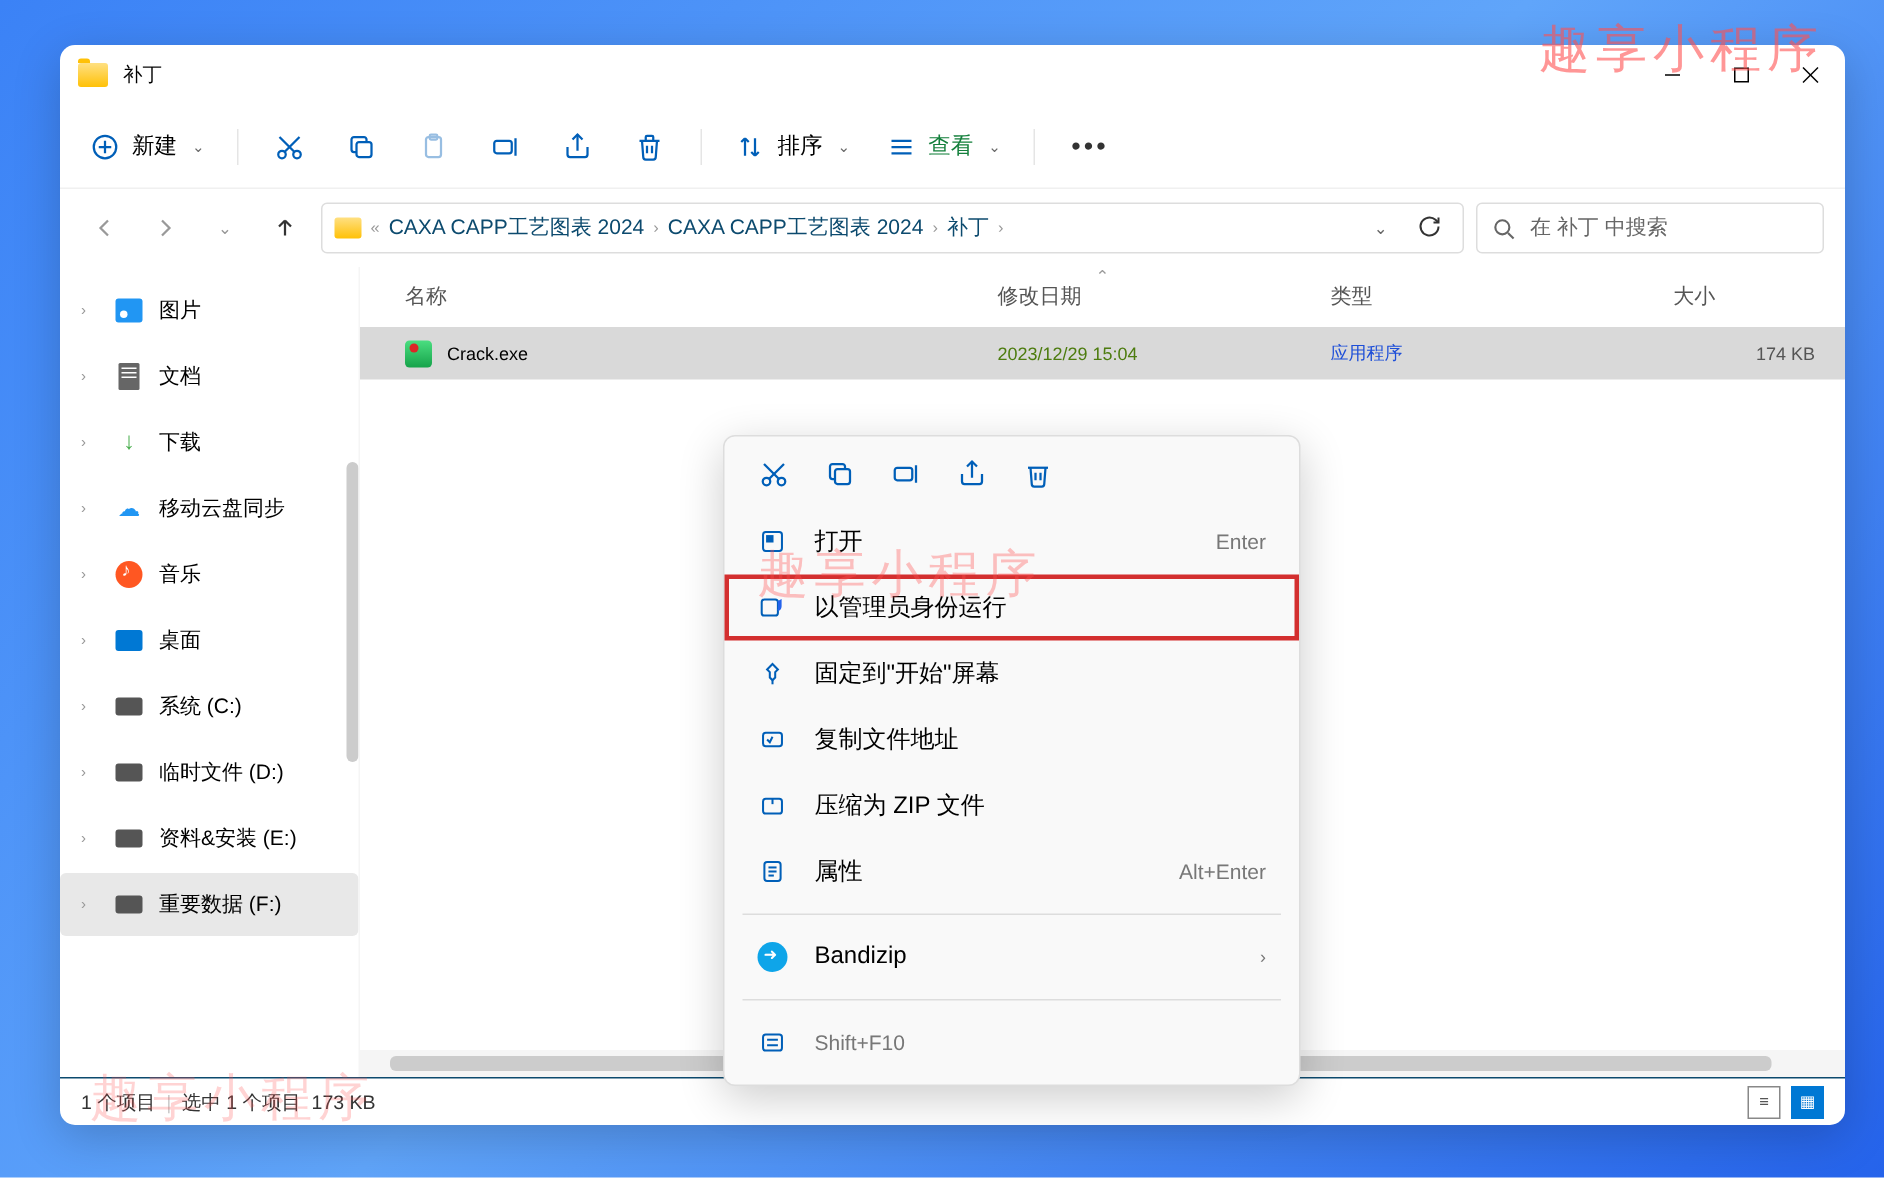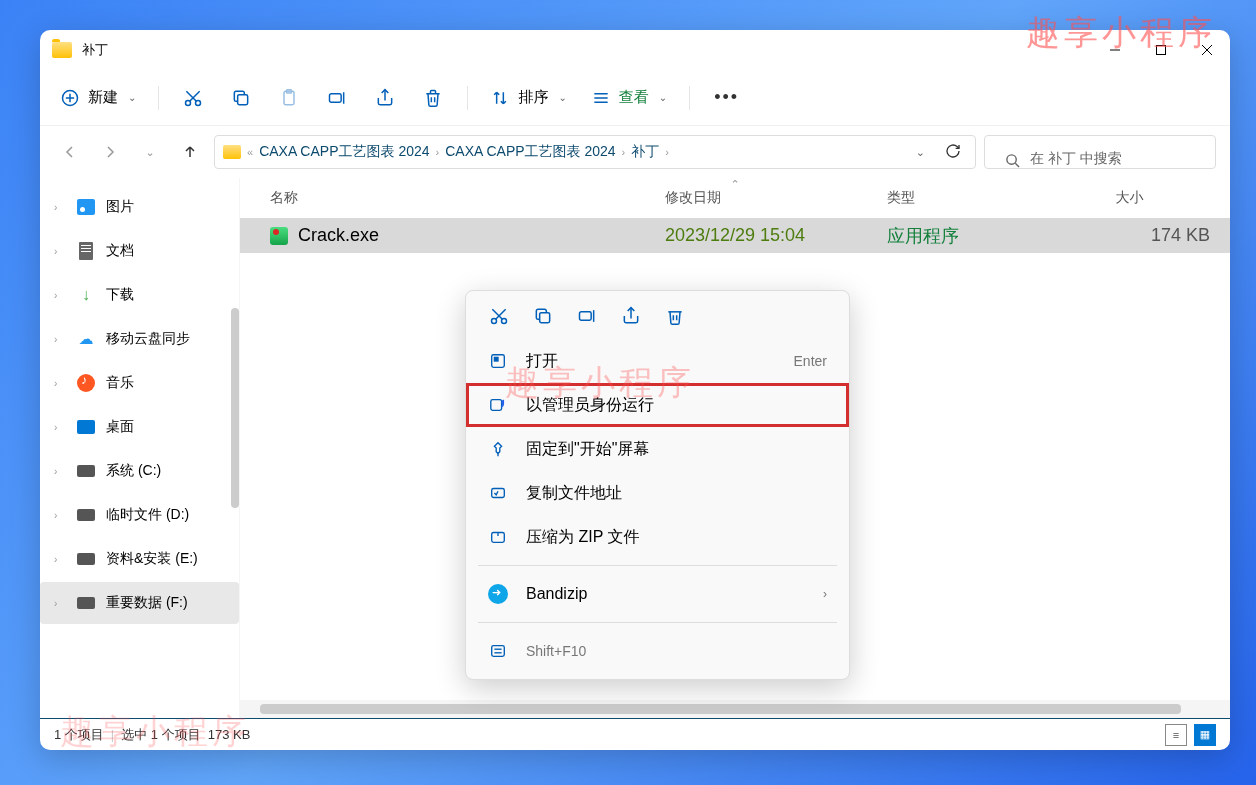--- a/index.html
+++ b/index.html
@@ -26,21 +26,21 @@
 .navico{width:32px;height:32px;display:flex;align-items:center;justify-content:center;color:#999;border-radius:4px}
 .navico.active{color:#333}
 .navico svg{width:16px;height:16px}
 .addrbar{flex:1;height:34px;border:1px solid #ddd;border-radius:4px;display:flex;align-items:center;padding:0 8px;gap:6px;font-size:14px;color:#000}
 .addrbar .folder-ico{width:18px;height:14px;background:linear-gradient(#ffe082,#ffc107);border-radius:2px}
 .addrbar .crumb{color:#0c4a6e}
 .addrbar .csep{color:#999;font-size:11px}
 .addrbar .aspacer{flex:1}
 .addrbar .achev{color:#666;font-size:11px;padding:0 8px}
 .addrbar .refresh{color:#333;padding:0 6px}
-.searchbox{width:232px;height:34px;border:1px solid #ddd;border-radius:4px;display:flex;align-items:flex-end;padding:0 20px;gap:10px;color:#666;font-size:14px}
+.searchbox{width:232px;height:34px;border:1px solid #ddd;border-radius:4px;display:flex;align-items:center;padding:0 10px;gap:10px;color:#666;font-size:14px}
 .searchbox svg{width:15px;height:15px}
 .body{flex:1;display:flex;overflow:hidden}
 .sidebar{width:200px;border-right:1px solid #f5f5f5;padding-top:6px;overflow:hidden;position:relative}
 .sb-scroll{position:absolute;right:0;top:130px;width:8px;height:200px;background:#ccc;border-radius:4px}
 .sbitem{height:42px;display:flex;align-items:center;padding-left:14px;gap:10px;font-size:14px;color:#000;border-radius:4px;margin:2px 0}
 .sbitem.sel{background:#e8e8e8}
 .sbitem .chv{font-size:10px;color:#999;width:12px}
 .sbitem .ico{width:20px;height:16px;display:flex;align-items:center;justify-content:center}
 .ico-img{background:#2196f3;border-radius:2px;width:18px;height:16px;position:relative}
 .ico-img::after{content:"";position:absolute;bottom:3px;left:3px;width:5px;height:5px;background:#fff;border-radius:50%}
@@ -52,28 +52,28 @@
 .ico-music::after{content:"♪";color:#fff;position:absolute;left:4px;top:-1px;font-size:12px}
 .ico-desk{width:18px;height:14px;background:#0078d4;border-radius:2px}
 .ico-drive{width:18px;height:12px;background:#555;border-radius:2px;position:relative}
 .content{flex:1;display:flex;flex-direction:column;overflow:hidden;position:relative}
 .sortbar{position:absolute;top:0;left:50%;transform:translateX(-50%);font-size:11px;color:#999}
 .cols{height:40px;display:flex;align-items:center;font-size:14px;color:#555;padding-left:30px}
 .cols .c1{width:395px}
 .cols .c2{width:222px}
 .cols .c3{width:172px}
 .cols .c4{flex:1;text-align:center;padding-right:30px}
-.filerow{height:35px;display:flex;align-items:center;font-size:18px;color:#000;padding-left:30px;background:#d9d9d9}
+.filerow{height:35px;display:flex;align-items:center;font-size:12px;color:#000;padding-left:30px;background:#d9d9d9}
 .filerow .fico{width:18px;height:18px;margin-right:10px;background:linear-gradient(#4ade80,#16a34a);border-radius:3px;position:relative}
 .filerow .fico::after{content:"";position:absolute;top:2px;left:3px;width:6px;height:6px;background:#dc2626;border-radius:50%}
 .filerow .c1{width:367px}
 .filerow .c2{width:222px;color:#4d7c0f}
-.filerow .c3{width:172px;color:#15803d}
+.filerow .c3{width:172px;color:#1d4ed8}
 .filerow .c4{flex:1;text-align:right;padding-right:20px;color:#555}
-.ctxmenu{position:absolute;left:465px;top:290px;width:385px;background:#f9f9f9;border:1px solid #ddd;border-radius:8px;box-shadow:0 8px 30px rgba(0,0,0,.2);padding:6px 0;z-index:50}
+.ctxmenu{position:absolute;left:482px;top:290px;width:385px;background:#f9f9f9;border:1px solid #ddd;border-radius:8px;box-shadow:0 8px 30px rgba(0,0,0,.2);padding:6px 0;z-index:50}
 .ctx-icons{display:flex;gap:22px;padding:8px 22px 12px}
 .ctx-icons div{width:22px;height:22px;display:flex;align-items:center;justify-content:center;color:#005fb8}
 .ctx-icons svg{width:20px;height:20px}
 .ctxitem{height:44px;display:flex;align-items:center;padding:0 22px;gap:18px;font-size:16px;color:#000}
 .ctxitem.hl{outline:3px solid #d32f2f;outline-offset:-3px}
 .ctxitem .cico{width:20px;height:20px;display:flex;align-items:center;justify-content:center;color:#005fb8}
 .ctxitem .cico svg{width:18px;height:18px}
 .ctxitem .clbl{flex:1}
 .ctxitem .ckey{color:#777;font-size:14px}
 .ctxitem .carrow{color:#777;font-size:12px}
@@ -415,20 +415,32 @@
   </div>
   <div class="ctxitem">
     <div class="cico">
         <svg viewBox="0 0 20 20" fill="none" stroke="currentColor" stroke-width="1.5">
           <rect x="3" y="5" width="14" height="11" rx="2"></rect>
           <line x1="10" y1="5" x2="10" y2="9"></line>
         </svg>
       </div>
     <span class="clbl">压缩为 ZIP 文件</span>
   </div>
+  <div class="ctxitem">
+    <div class="cico">
+        <svg viewBox="0 0 20 20" fill="none" stroke="currentColor" stroke-width="1.5">
+          <rect x="4" y="3" width="12" height="14" rx="2"></rect>
+          <line x1="7" y1="7" x2="13" y2="7"></line>
+          <line x1="7" y1="10" x2="13" y2="10"></line>
+          <line x1="7" y1="13" x2="11" y2="13"></line>
+        </svg>
+      </div>
+    <span class="clbl">属性</span>
+      <span class="ckey">Alt+Enter</span>
+  </div>
   <div class="ctxsep"></div>
   <div class="ctxitem">
     <div class="cico">
         <div class="ico-bandi"></div>
       </div>
     <span class="clbl">Bandizip</span>
       <span class="carrow">›</span>
   </div>
   <div class="ctxsep"></div>
   <div class="ctxitem">

